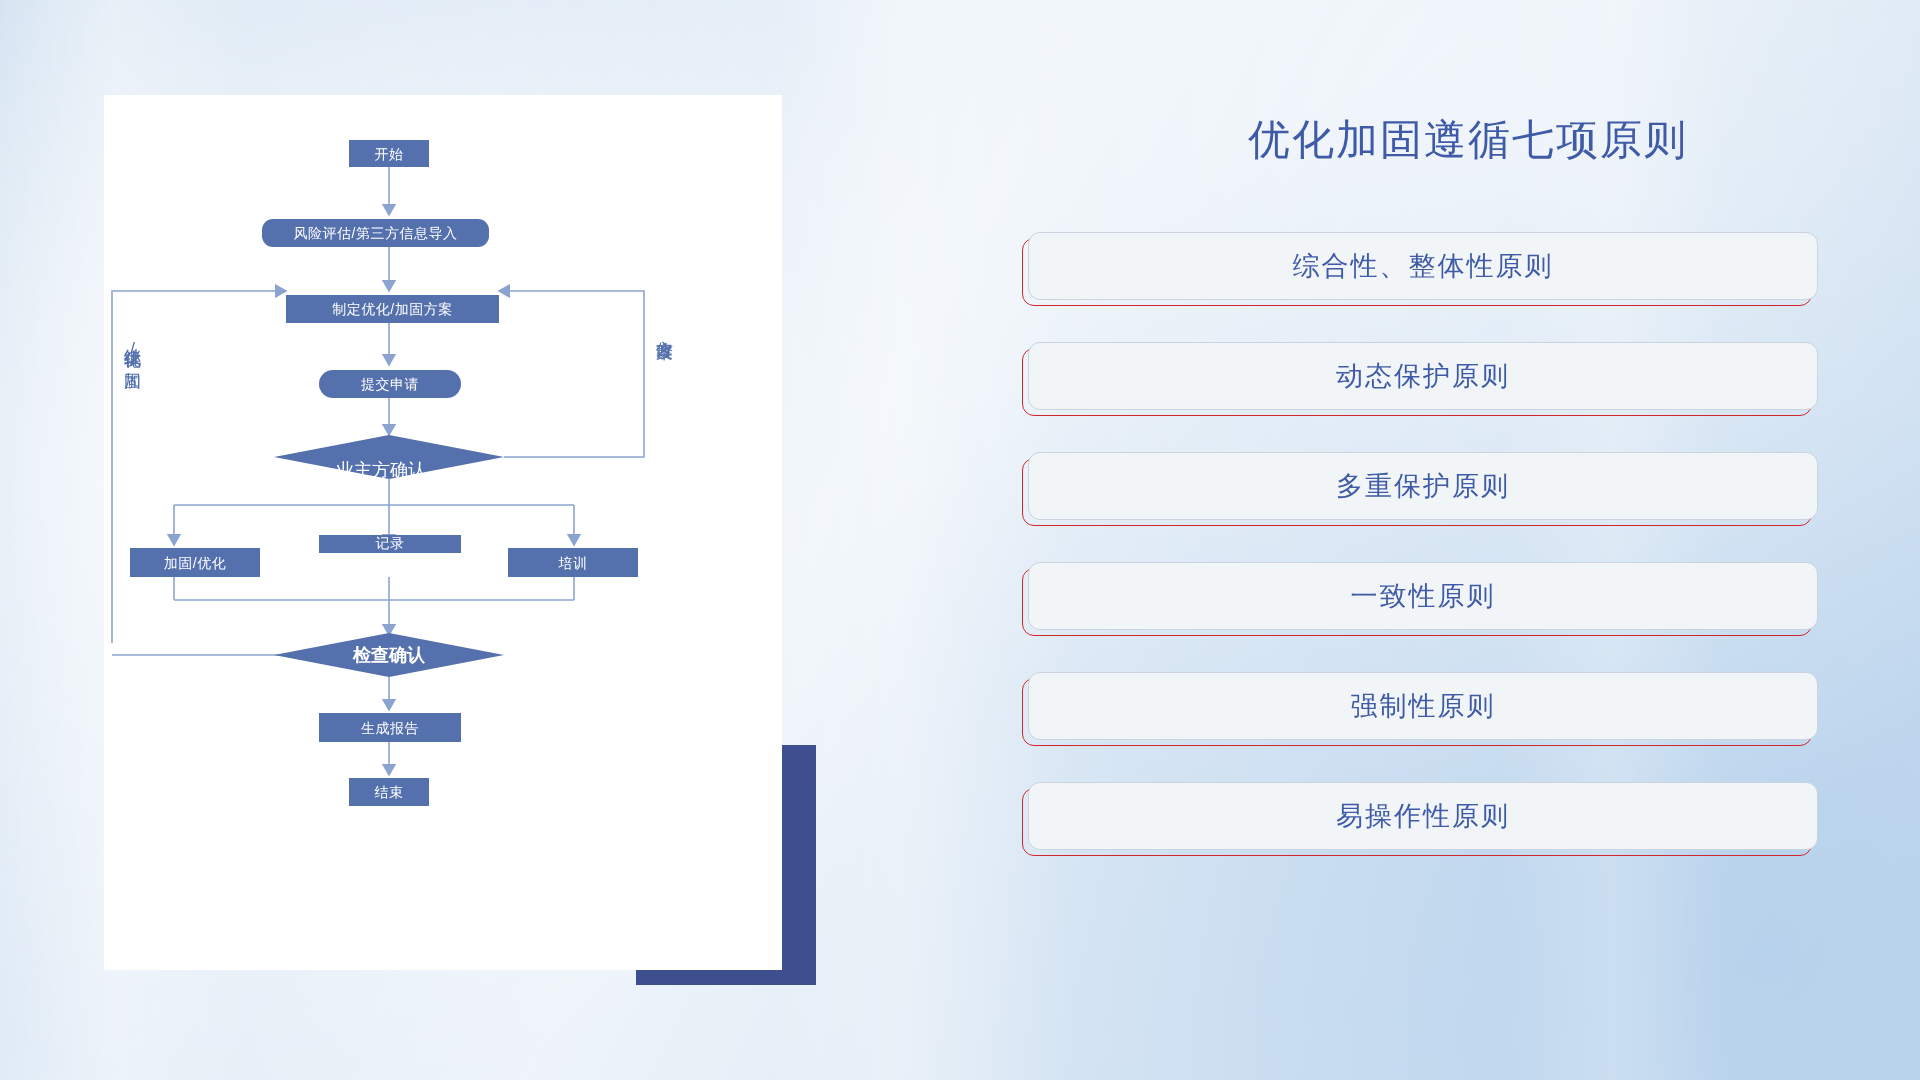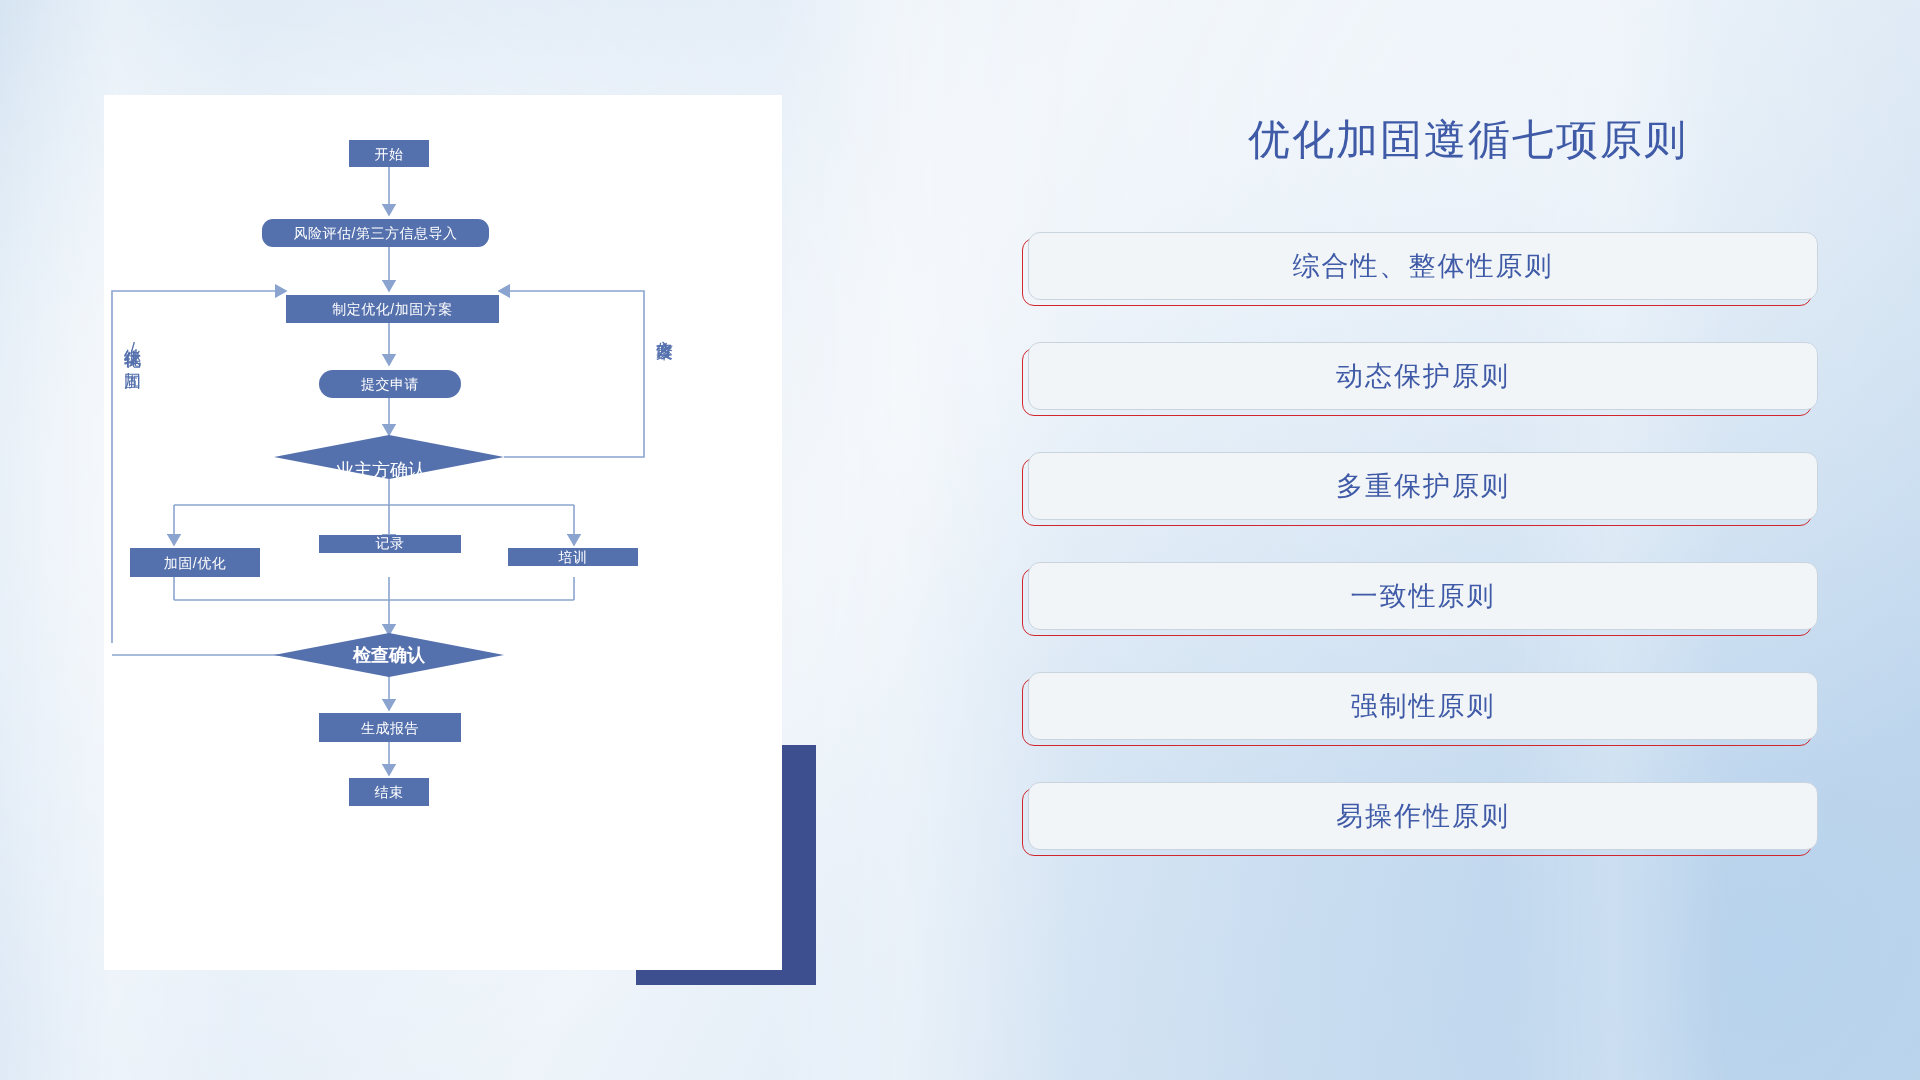--- a/index.html
+++ b/index.html
@@ -218,21 +218,21 @@
     </div>
 
     <div class="nodebox" style="left:6px; top:453px; width:130px; height:29px;margin-left:20px;">
       <span>加固/优化</span>
     </div>
 
     <div class="nodebox" style="left:215px; top:440px; width:142px; height:18px;font-family:Liberation Serif, serif;">
       <span>记录</span>
     </div>
 
-    <div class="nodebox" style="left:404px; top:453px; width:130px; height:18px;">
+    <div class="nodebox" style="left:404px; top:453px; width:130px; height:29px;">
       <span>培训</span>
     </div>
 
     <div class="diamond-label" style="left:205px; top:548px; width:160px; height:24px;font-weight:bold;">
       <span>检查确认</span>
     </div>
 
     <div class="nodebox" style="left:215px; top:618px; width:142px; height:29px;">
       <span>生成报告</span>
     </div>

